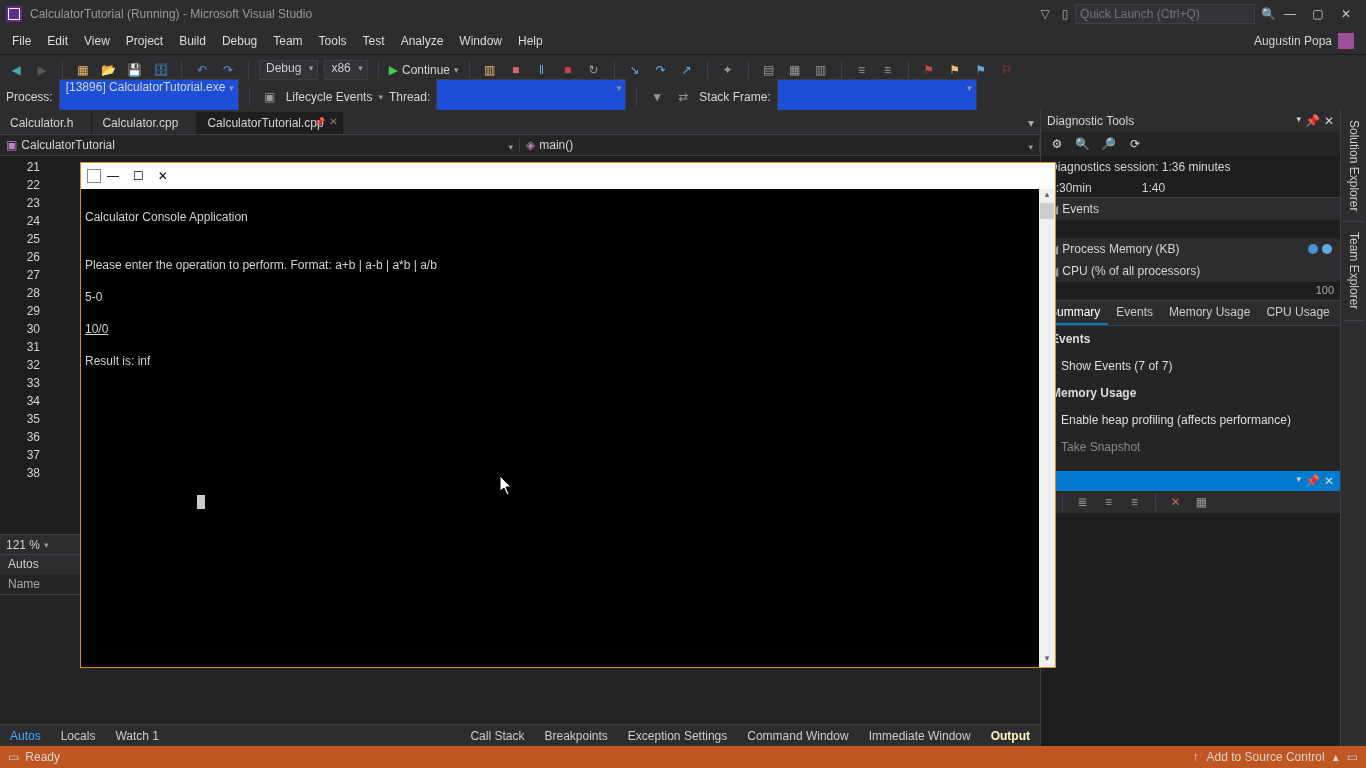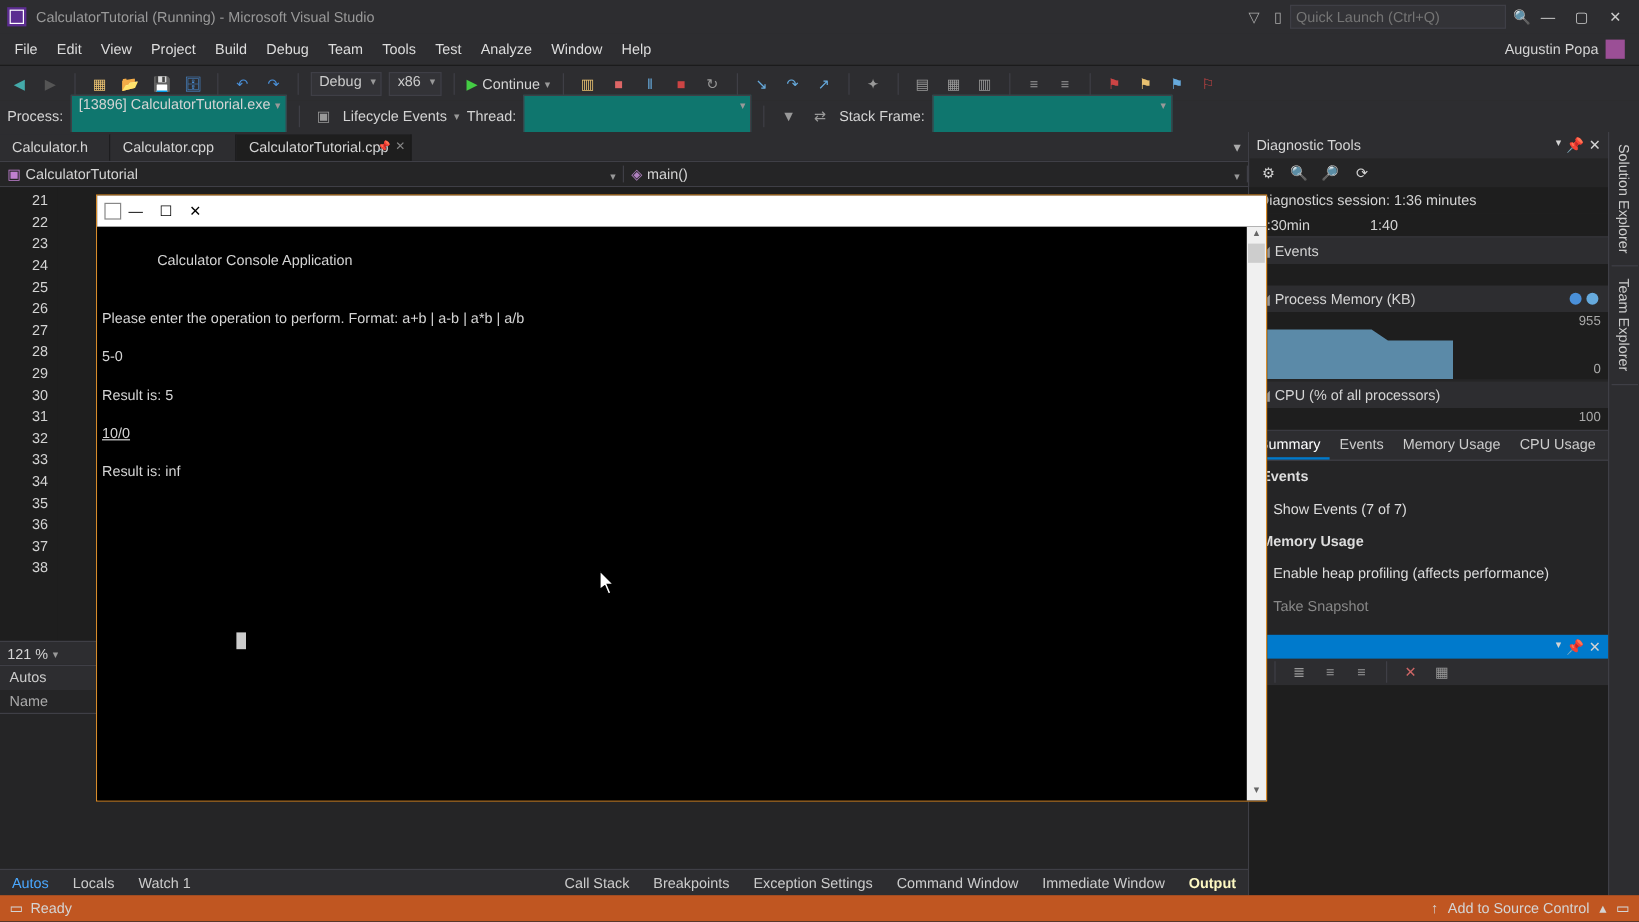--- a/index.html
+++ b/index.html
@@ -16,21 +16,21 @@
 .menubar .mi { padding:4px 8px; color:#ddd; cursor:pointer; }
 .menubar .user { margin-left:auto; display:flex; align-items:center; gap:6px; padding-right:8px; }
 .menubar .avatar { width:16px; height:16px; background:#9b4f96; }
 .toolbar1 { height:30px; background:#2d2d30; border-top:1px solid #1b1b1c; display:flex; align-items:center; padding:0 6px; gap:6px; }
 .tb-btn { width:20px; height:20px; display:inline-flex; align-items:center; justify-content:center; cursor:pointer; }
 .sep { width:1px; height:18px; background:#3f3f46; margin:0 4px; }
 .combo { background:#333337; border:1px solid #3f3f46; color:#ccc; height:20px; padding:0 16px 0 6px; cursor:pointer; position:relative; }
 .combo::after { content:"▾"; position:absolute; right:4px; top:2px; color:#999; font-size:9px; }
 .continue-btn { color:#5fa; display:flex; align-items:center; gap:4px; cursor:pointer; }
 .toolbar2 { height:26px; background:#2d2d30; display:flex; align-items:center; padding:0 6px; gap:6px; color:#aaa; }
-.toolbar2 .pcombo { background:#0f766e; border:1px solid #3f3f46; height:36px; padding:0 0 0 6px; position:relative; min-width:180px; }
+.toolbar2 .pcombo { background:#1d4ed8; border:1px solid #3f3f46; height:36px; padding:0 0 0 6px; position:relative; min-width:180px; }
 .toolbar2 .pcombo::after { content:"▾"; position:absolute; right:4px; top:3px; font-size:9px; color:#999; }
 .main { display:flex; height:calc(100% - 28px - 26px - 30px - 26px - 22px); }
 .editor-area { flex:1; display:flex; flex-direction:column; background:#1e1e1e; min-width:0; position:relative; }
 .tabs { height:24px; background:#2d2d30; display:flex; align-items:flex-end; }
 .tab { padding:4px 18px 4px 10px; background:#2d2d30; color:#aaa; border-right:1px solid #1b1b1c; cursor:pointer; position:relative; }
 .tab.active { background:#1e1e1e; color:#fff; }
 .tab .closex { position:absolute; right:4px; top:4px; font-size:10px; color:#888; }
 .tabs .dd { margin-left:auto; padding:4px 6px; color:#aaa; cursor:pointer; }
 .navbar { height:22px; background:#252526; display:flex; align-items:center; border-top:1px solid #3f3f46; border-bottom:1px solid #3f3f46; }
 .navbar .ncombo { flex:1; display:flex; align-items:center; padding:0 6px; border-right:1px solid #3f3f46; cursor:pointer; position:relative; }
@@ -275,25 +275,20 @@
     </div>
     <div style="height:18px;background:#1e1e1e;"></div>
     <div class="sec-hdr">
       <span style="margin-right:4px;color:#999;">◢</span>
       <span>Process Memory (KB)</span>
       <span class="ind">
           <span class="dot" style="background:#4a90d9;"></span>
           <span class="dot" style="background:#6ad;"></span>
         </span>
     </div>
-    <div class="chart">
-      <div class="area"></div>
-      <span class="lbl-r" style="top:2px;">955</span>
-      <span class="lbl-r" style="bottom:2px;">0</span>
-    </div>
     <div class="sec-hdr">
       <span style="margin-right:4px;color:#999;">◢</span>
       <span>CPU (% of all processors)</span>
     </div>
     <div style="height:18px;background:#1e1e1e;position:relative;">
       <span style="position:absolute;left:6px;top:2px;color:#aaa;font-size:11px;">0</span>
       <span style="position:absolute;right:6px;top:2px;color:#aaa;font-size:11px;">100</span>
     </div>
     <div class="tabs2">
       <span class="t active">Summary</span>
@@ -349,25 +344,24 @@
 <div class="console">
   <div class="cbar">
     <span class="cicon"></span>
     <span class="cbtns">
       <span style="color:#000;">―</span>
       <span style="color:#000;">☐</span>
       <span style="color:#000;">✕</span>
     </span>
   </div>
   <div class="cbody">
-<span style="display: block; margin-left: 46px;">Calculator Console Application</span>
+<span style="display: block;">Calculator Console Application</span>
 <span style="display: block;"></span>
 <span style="display: block;">Please enter the operation to perform. Format: a+b | a-b | a*b | a/b</span>
 <span style="display: block;">5-0</span>
-<span style="display: block;">Result is: 5</span>
 <span style="display: block; text-decoration: underline;">10/0</span>
 <span style="display: block;">Result is: inf</span>
 <div style="height:90px;"></div>
 <span style="margin-left:112px;" class="cursor-blk"></span>
   </div>
   <div class="scrollbar">
     <div class="sarr" style="top:0;">▴</div>
     <div class="thumb" style="top:14px;"></div>
     <div class="sarr" style="bottom:0;">▾</div>
   </div>

